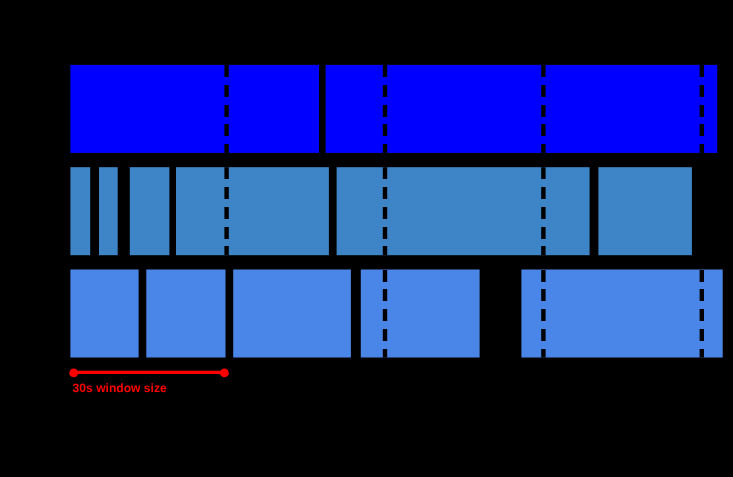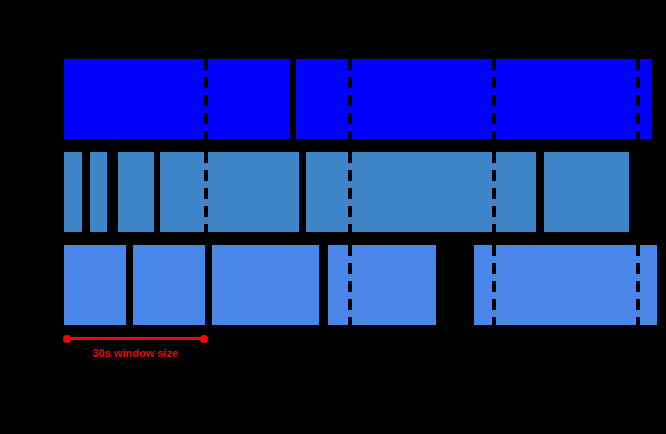--- a/index.html
+++ b/index.html
@@ -32,21 +32,20 @@
     height: 8px;
     border-radius: 50%;
     top: -2.5px;
   }
   .dot.left  { left: -3px; }
   .dot.right { right: -3px; }
   .annotation-label {
     position: absolute;
     font-size: 11px;
     font-weight: bold;
-    text-align: center;
     letter-spacing: 0px;
     white-space: nowrap;
   }
 </style>
 </head>
 <body>
 
 <div class="canvas">
   <div id="rows-layer">
       <div class="segment" style="left: 64px; top: 59px; width: 226px; height: 80px; background: rgb(0, 0, 255);"></div>

